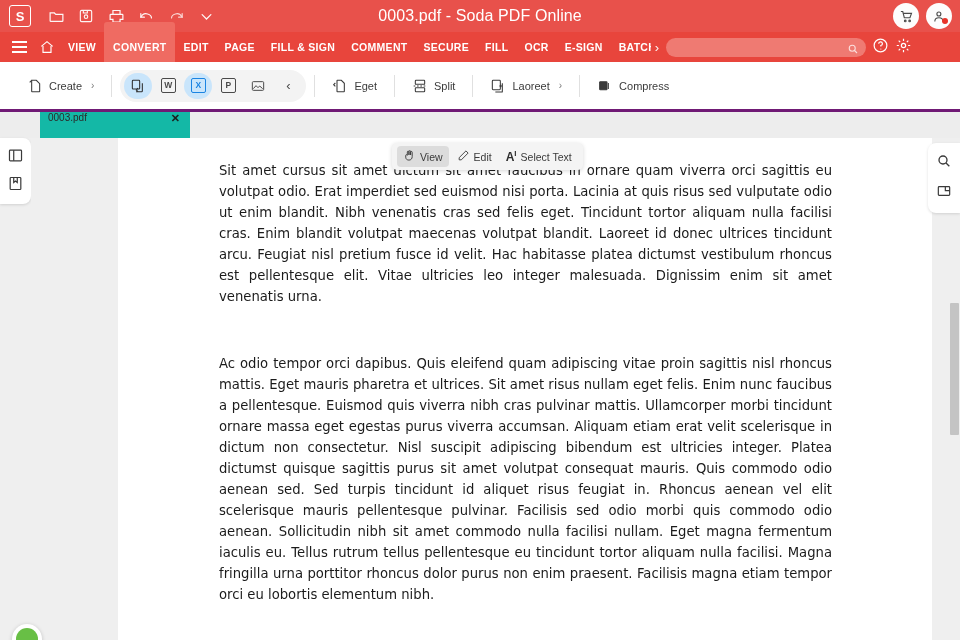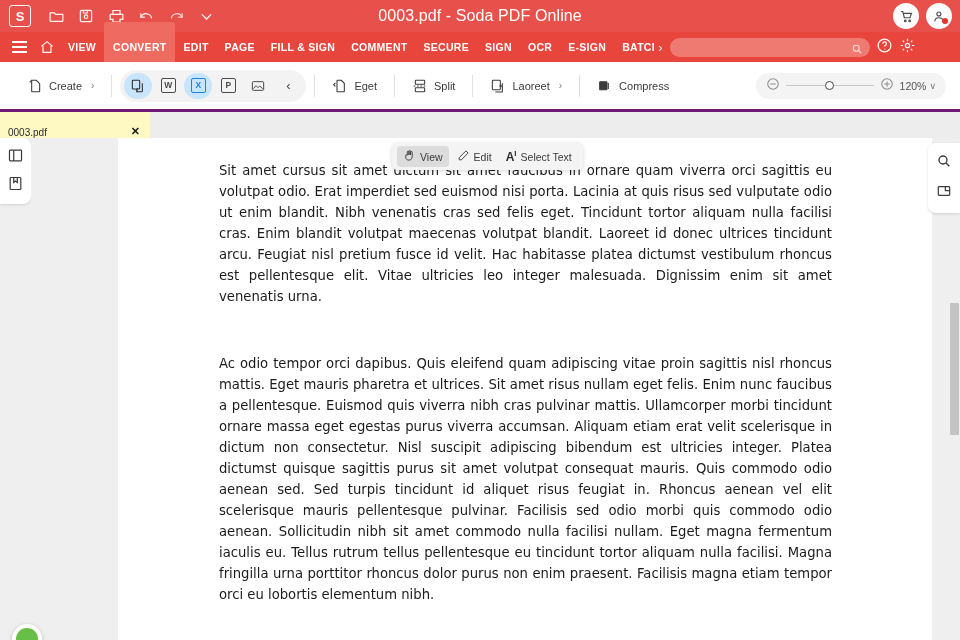--- a/index.html
+++ b/index.html
@@ -116,23 +116,23 @@
     background:#fff; border:1.6px solid #444;
   }
   .z-val { font-size:10.5px; color:#555; display:flex; align-items:center; gap:3px;}
 
   
   .tabbar {
     position:absolute; top:112px; left:0; width:960px; height:26px;
     background:#ededed; display:flex; align-items:stretch;
   }
   .doc-tab {
-    width:150px; background:#fef9c3;
-    display:flex; align-items:flex-end; justify-content:space-between;
-    padding:0 10px 0 8px; font-size:10px; color:#2b2b2b;
+    width:150px; background:#14b8a6;
+    display:flex; align-items:flex-start; justify-content:space-between;
+    padding:0 10px 0 8px; font-size:10px; color:#2b2b2b;margin-left:40px;
   }
   .tab-close { font-size:11px; color:#1d1d1d; font-weight:bold; }
 
   
   .workspace {
     position:absolute; top:138px; left:0; width:960px; height:502px;
     background:#efefef;
   }
   .left-rail {
     position:absolute; left:0; top:0; width:31px; height:66px;
@@ -276,21 +276,21 @@
       </svg>
     </div>
 
     <div class="menu-item">VIEW</div>
     <div class="menu-item active">CONVERT</div>
     <div class="menu-item">EDIT</div>
     <div class="menu-item">PAGE</div>
     <div class="menu-item">FILL &amp; SIGN</div>
     <div class="menu-item">COMMENT</div>
     <div class="menu-item">SECURE</div>
-    <div class="menu-item">SIGN</div>
+    <div class="menu-item">FILL</div>
     <div class="menu-item">OCR</div>
     <div class="menu-item">E-SIGN</div>
     <div class="menu-item" style="overflow:hidden;max-width:40px;">BATCH</div>
     <div class="menu-chevron">›</div>
 
     <div class="menu-search">
       <span class="s-ic">
         <svg width="12" height="12" viewBox="0 0 24 24" fill="none" stroke="#fff" stroke-width="2.2">
           <circle cx="10.5" cy="10.5" r="6"></circle>
             <path d="M15 15l5 5"></path>
@@ -383,41 +383,20 @@
     </div>
     <div class="rb-sep"></div>
     <div class="rb-btn">
       <svg width="16" height="16" viewBox="0 0 24 24" fill="none" stroke="#3b3b3b" stroke-width="1.6">
         <rect x="4" y="5.5" width="11" height="12" rx="1" fill="#3b3b3b"></rect>
         <path d="M17 7.5v9"></path>
       </svg>
       <span>Compress</span>
     </div>
 
-    <div class="zoom-ctl">
-      <span>
-        <svg width="14" height="14" viewBox="0 0 24 24" fill="none" stroke="#8c8c8c" stroke-width="1.8">
-          <circle cx="12" cy="12" r="9"></circle>
-            <path d="M7.5 12h9"></path>
-        </svg>
-      </span>
-      <span class="z-track">
-        <span class="z-thumb"></span>
-      </span>
-      <span>
-        <svg width="14" height="14" viewBox="0 0 24 24" fill="none" stroke="#8c8c8c" stroke-width="1.8">
-          <circle cx="12" cy="12" r="9"></circle>
-            <path d="M7.5 12h9M12 7.5v9"></path>
-        </svg>
-      </span>
-      <span class="z-val">
-        <span>120%</span>
-        <span style="font-size:9px;color:#777;">∨</span>
-      </span>
-    </div>
   </div>
 
   <div class="tabbar">
     <div class="doc-tab">
       <span>0003.pdf</span>
       <span class="tab-close">✕</span>
     </div>
   </div>
 
   <div class="workspace">

